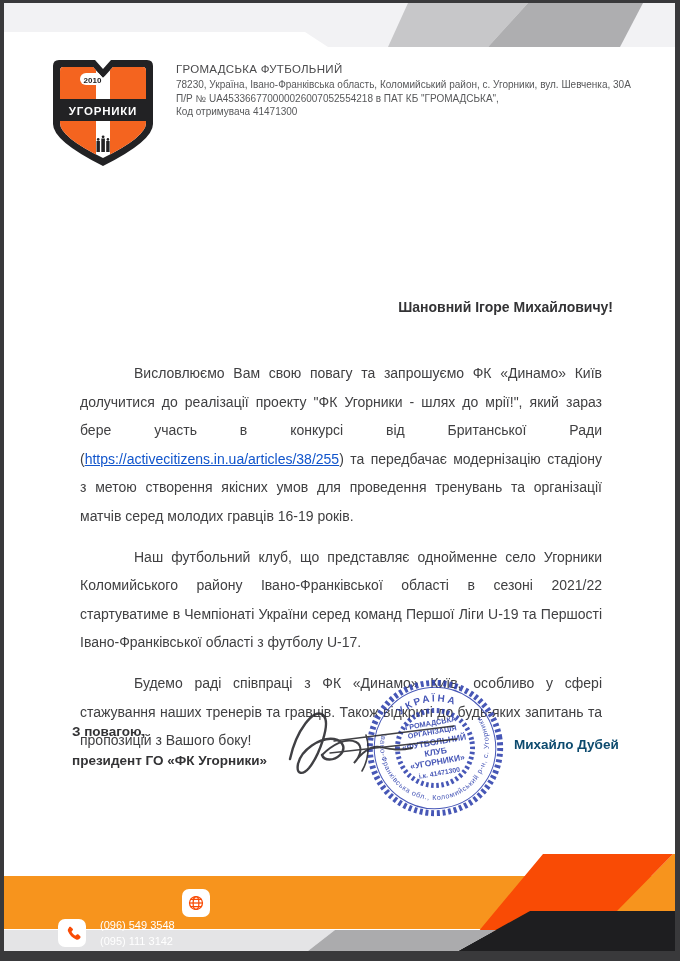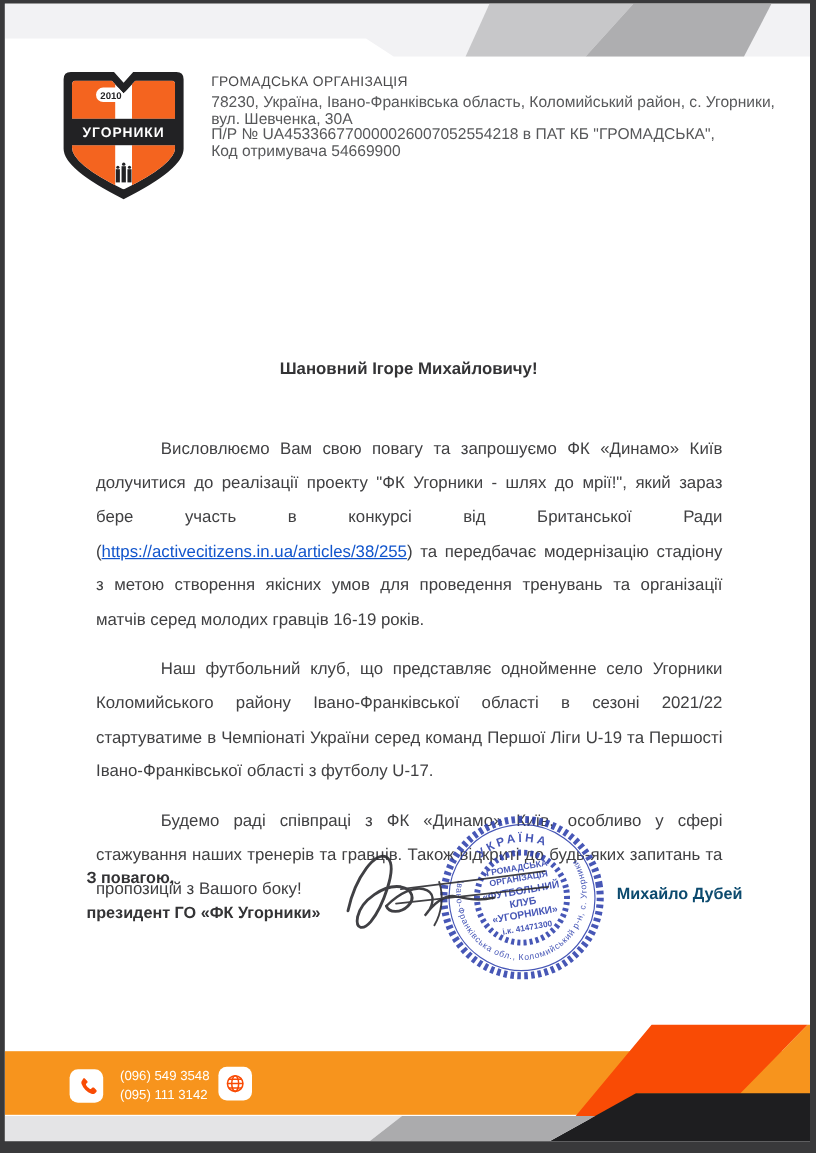--- a/index.html
+++ b/index.html
@@ -9,27 +9,27 @@
   .sheet{position:absolute;left:4px;top:3px;width:671px;height:948px;background:#ffffff;overflow:hidden;}
 
   
   .top-band{position:absolute;left:0;top:0;width:671px;height:45px;}
 
   
   .logo{position:absolute;left:46px;top:54px;width:106px;height:112px;}
   .header-text{position:absolute;left:172px;top:60px;width:480px;}
   .org-type{font-size:11.5px;color:#4a4a4c;letter-spacing:.3px;margin-bottom:3px;}
   .club-name{font-size:14.5px;font-weight:bold;color:#1c1c1e;letter-spacing:-.2px;margin-bottom:4px;}
-  .addr{font-size:13px;color:#57585a;line-height:13.6px;}
+  .addr{font-size:10px;color:#57585a;line-height:13.6px;}
 
   
   .recipient{position:absolute;left:374px;top:165px;font-size:13.5px;color:#3e3e40;line-height:27px;}
 
   
-  .salutation{position:absolute;left:64px;top:296px;width:545px;text-align:center;font-weight:bold;font-size:14px;color:#333335;}
+  .salutation{position:absolute;left:64px;top:296px;width:545px;text-align:right;font-weight:bold;font-size:14px;color:#333335;}
   .body-text{position:absolute;left:64px;top:344px;width:546px;font-size:14px;color:#404042;line-height:28.6px;text-align:justify;}
   .body-text p{margin:12px;text-indent:54px;}
   .doc-link{color:var(--link,#1155CC);text-decoration:underline;cursor:pointer;}
 
   
   .closing{position:absolute;left:68px;top:714px;font-size:13.5px;font-weight:bold;color:#333335;line-height:29px;}
   .sig-name{position:absolute;left:510px;top:734px;font-size:13.5px;font-weight:bold;color:#0c4a6e;}
   .stamp{position:absolute;left:352px;top:666px;width:158px;height:158px;transform:rotate(-10deg);opacity:.88;}
   .signature{position:absolute;left:272px;top:690px;width:195px;height:95px;}
 
@@ -74,25 +74,25 @@
           <rect x="51.3" y="81.5" width="3.6" height="13.5"></rect>
           <rect x="56.2" y="84" width="3.4" height="11"></rect>
           <circle cx="48.2" cy="82.4" r="1.3"></circle>
           <circle cx="53.1" cy="79.8" r="1.4"></circle>
           <circle cx="57.9" cy="82.4" r="1.3"></circle>
         </g>
       </g>
     </svg>
 
     <div class="header-text">
-      <div class="org-type">ГРОМАДСЬКА ОРГАНІЗАЦІЯ</div>
+      <div class="org-type">ГРОМАДСЬКА ФУТБОЛЬНИЙ</div>
       <div class="addr">
         <div>78230, Україна, Івано-Франківська область, Коломийський район, с. Угорники, вул. Шевченка, 30А</div>
         <div>П/Р № UA453366770000026007052554218 в ПАТ КБ "ГРОМАДСЬКА",</div>
-        <div>Код отримувача 54669900</div>
+        <div>Код отримувача 41471300</div>
       </div>
     </div>
 
 
     <div class="salutation">Шановний Ігоре Михайловичу!</div>
 
     <div class="body-text">
       <p><span>Висловлюємо Вам свою повагу та запрошуємо ФК «Динамо» Київ долучитися до реалізації проекту "ФК Угорники - шлях до мрії!", який зараз бере участь в конкурсі від Британської Ради (</span><a class="doc-link">https://activecitizens.in.ua/articles/38/255</a><span>) та передбачає модернізацію стадіону з метою створення якісних умов для проведення тренувань та організації матчів серед молодих гравців 16-19 років.</span></p>
       <p>Наш футбольний клуб, що представляє однойменне село Угорники Коломийського району Івано-Франківської області в сезоні 2021/22 стартуватиме в Чемпіонаті України серед команд Першої Ліги U-19 та Першості Івано-Франківської області з футболу U-17.</p>
       <p>Будемо раді співпраці з ФК «Динамо» Київ, особливо у сфері стажування наших тренерів та гравців. Також відкриті до будь-яких запитань та пропозицій з Вашого боку!</p>
@@ -140,21 +140,21 @@
 
     <svg class="footer-art" viewBox="0 0 671 100" preserveAspectRatio="none">
       <rect x="0" y="25" width="671" height="53" fill="var(--orange,#F7941D)"></rect>
       <polygon points="669,3 671,3 671,60 613,60" fill="var(--orange,#F7941D)"></polygon>
       <polygon points="539,3 669,3 613,60 526,60 507,81 474,81" fill="var(--redorange,#F94B05)"></polygon>
       <polygon points="526,60 671,60 671,100 454,100" fill="var(--fblack,#1E1E20)"></polygon>
       <polygon points="0,79 331,79 304,100 0,100" fill="#E4E4E6"></polygon>
       <polygon points="331,79 492,79 454,100 304,100" fill="#ABABAD"></polygon>
     </svg>
 
-    <div class="contact" style="left:54px;top:886px;">
+    <div class="contact" style="left:54px;top:914px;">
       <div class="contact-icon">
         <svg width="17" height="17" viewBox="0 0 20 20">
             <path fill="var(--redorange,#F94B05)" d="M6.2 2.3c.5-.5 1.4-.5 1.9 0l2.1 2.1c.5.5.5 1.4 0 1.9l-1 1c-.3.3-.4.8-.1 1.2.9 1.6 2.2 2.9 3.8 3.8.4.2.9.2 1.2-.1l1-1c.5-.5 1.4-.5 1.9 0l2.1 2.1c.5.5.5 1.4 0 1.9l-1.2 1.2c-.9.9-2.3 1.2-3.6.7C10 15.3 6.4 11.7 4.7 7.4c-.5-1.2-.2-2.6.7-3.6z"></path>
           </svg>
       </div>
       <div class="contact-lines">
         <div>(096) 549 3548</div>
         <div>(095) 111 3142</div>
       </div>
     </div>

